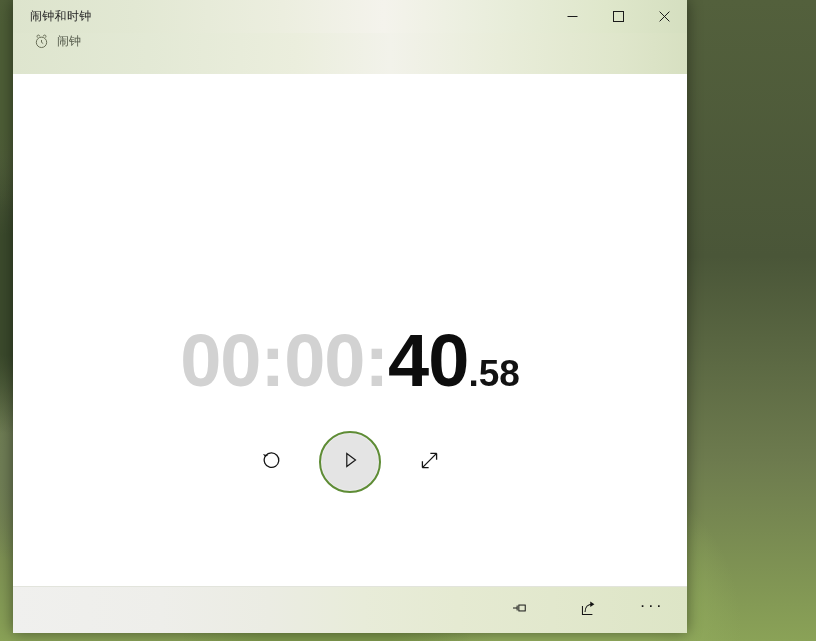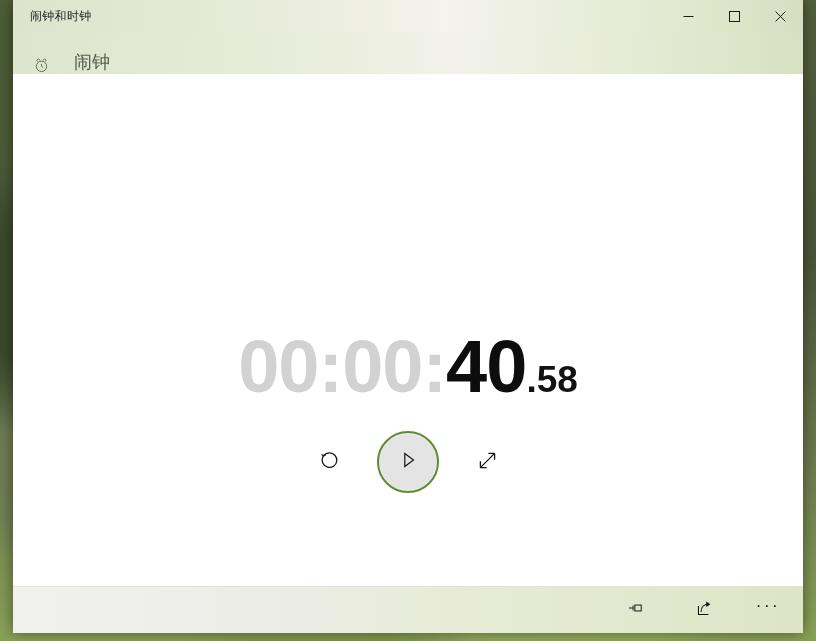--- a/index.html
+++ b/index.html
@@ -19,21 +19,21 @@
       radial-gradient(circle at 6% 72%, #6f7d55 0 5%, rgba(0,0,0,0) 12%),
       radial-gradient(circle at 40% 99%, #7f9a4d 0 8%, rgba(0,0,0,0) 18%),
       radial-gradient(circle at 70% 98%, #93ad5e 0 9%, rgba(0,0,0,0) 20%),
       linear-gradient(180deg, #53603c 0%, #4a5638 40%, #6d7b4e 72%, #8aa257 100%);
   }
 
   
   #window {
     position: absolute;
     left: 13px; top: 0px;
-    width: 790px; height: 633px;
+    width: 674px; height: 633px;
     box-shadow: 0 0 14px rgba(0,0,0,0.45);
     overflow: hidden;
     background: #ffffff;
   }
 
   
   #titlebar {
     position: relative;
     height: 33px;
     background: linear-gradient(90deg,
@@ -68,26 +68,26 @@
     background: linear-gradient(90deg,
         #dee5ce 0%, #e3e9d5 20%, #ebeedd 42%,
         #f2f2ea 56%, #e9edda 72%, #dfe6cb 90%, #d7e0c1 100%);
     display: flex;
     align-items: stretch;
     padding-left: 14px;
     box-sizing: border-box;
   }
   .tab {
     display: flex;
-    align-items: flex-end;
-    gap: 24px;
+    align-items: flex-start;
+    gap: 7px;
     padding: 0 13px 0 6px;
     position: relative;
     color: #555b4c;
-    font-size: 18px;
+    font-size: 12px;
     cursor: default;
     margin-right: 14px;
   }
   .tab .tab-icon { width: 17px; height: 17px; display:block; color:#60664f; flex:none; }
   .tab.active { color: #16180f; font-weight: bold; }
   .tab.active .tab-icon { color: #16180f; }
   .tab.active::after {
     content: "";
     position: absolute;
     left: 6px; right: 11px; bottom: 6px;
@@ -100,21 +100,21 @@
   #body-area {
     position: relative;
     height: 512px;
     background: #ffffff;
   }
 
   
   #readout {
     position: absolute;
     left: 0; right: 0;
-    top: 256px;
+    top: 250px;
     text-align: center;
     white-space: nowrap;
     line-height: 1;
   }
   #hms-dim {
     font-size: 74px;
     font-weight: bold;
     color: #d2d2d2;
     letter-spacing: -1px;
   }

